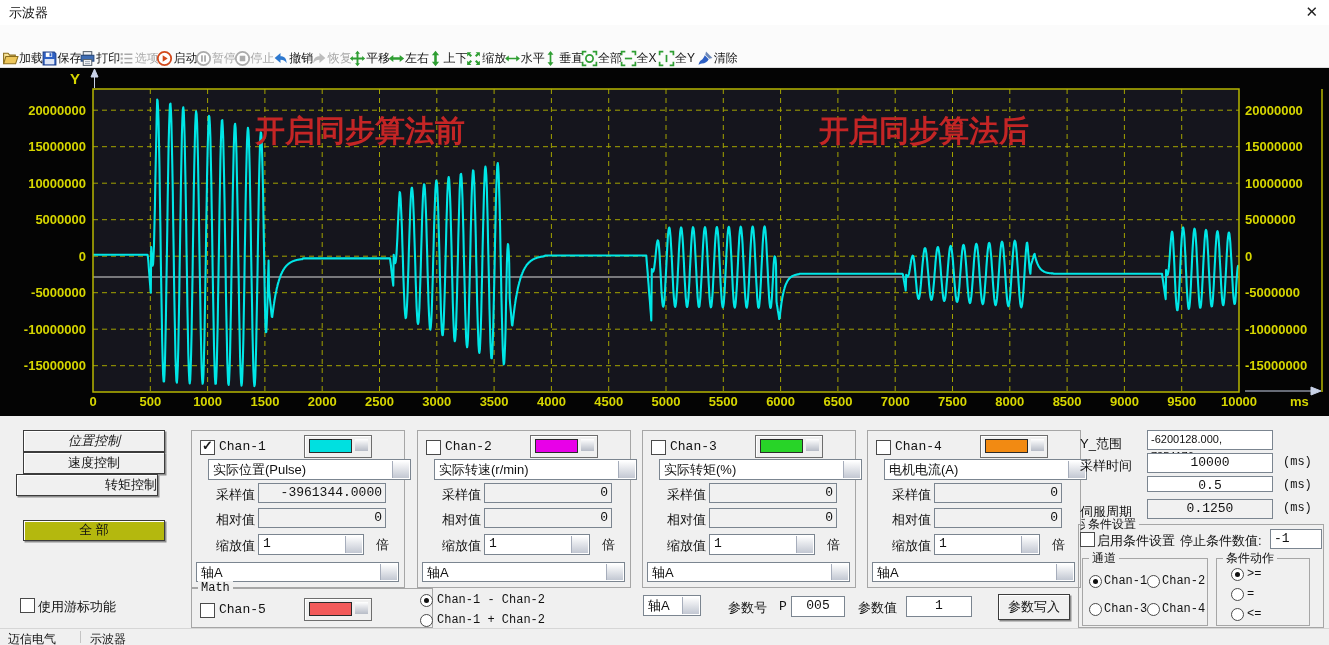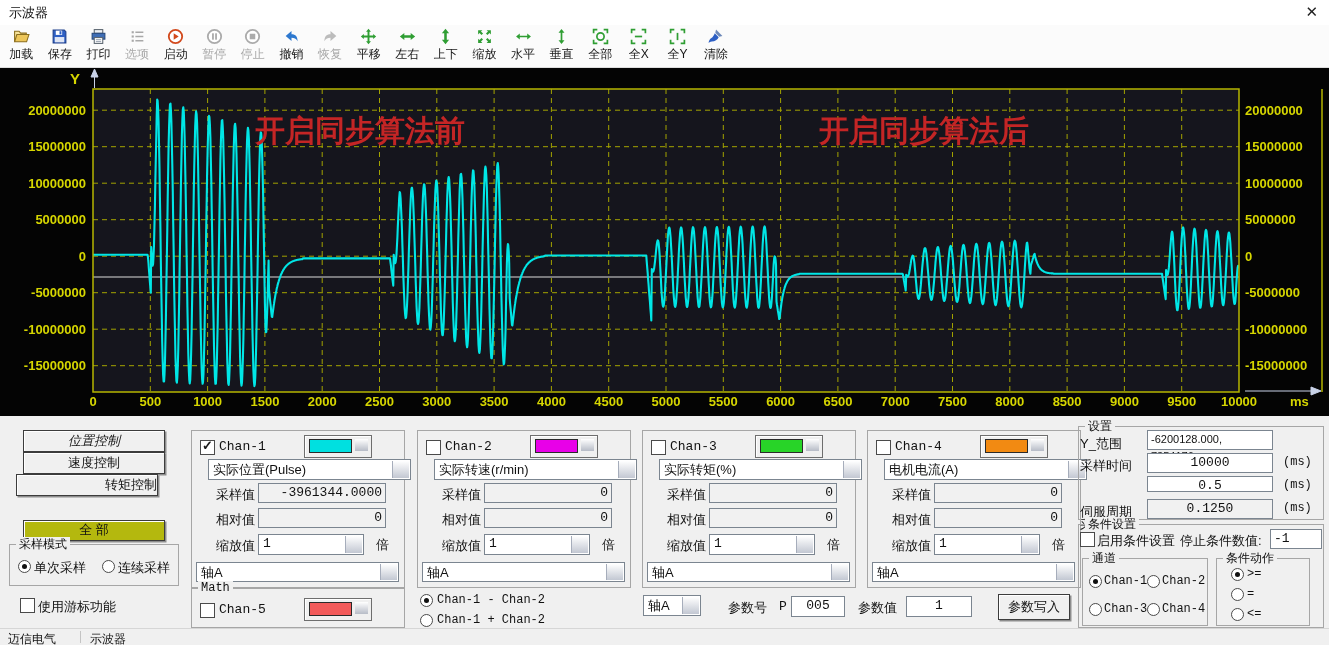--- a/index.html
+++ b/index.html
@@ -5,21 +5,21 @@
   html,body{margin:0;padding:0;width:1329px;height:645px;overflow:hidden;background:#f0f0f0;
     font-family:"Liberation Sans",sans-serif;font-size:13px;color:#111;}
   .mono{font-family:"Liberation Mono","DejaVu Sans Mono",monospace;}
   
   .titlebar{position:absolute;top:0;left:0;width:1329px;height:25px;background:#ffffff;}
   .titlebar .title{position:absolute;left:9px;top:4px;font-size:13px;}
   .closebtn{position:absolute;right:11px;top:3px;font-size:15px;color:#222;cursor:default;}
   
   .toolbar{position:absolute;top:25px;left:0;width:1329px;height:43px;background:#fbfbfb;
     border-bottom:1px solid #dedede;display:flex;padding-left:2px;box-sizing:border-box;}
-  .titem{width:38.6px;display:flex;flex-direction:column;align-items:center;padding-top:3px;flex:none;}
+  .titem{width:38.6px;display:flex;flex-direction:row;align-items:flex-end;padding-top:3px;flex:none;}
   .titem .ticon{width:17px;height:17px;}
   .titem .ticon svg{width:17px;height:17px;display:block;}
   .titem .tlabel{font-size:12px;margin-top:1px;white-space:nowrap;color:#161616;}
   .titem.disabled .tlabel{color:#a9a9a9;}
   
   .plot-wrap{position:absolute;top:68px;left:0;width:1329px;height:348px;background:#000;}
   .plot-wrap svg{display:block;font-family:"Liberation Sans",sans-serif;}
   
   .panel{position:absolute;top:416px;left:0;width:1329px;height:212px;background:#f0f0f0;}
   .gbox{position:absolute;border:1px solid #a6a6a6;}
@@ -342,27 +342,20 @@
     </svg>
 </div>
 
 <div class="panel">
 
   <div class="btn" style="left:23px;top:14px;width:140px;height:20px;line-height:19px;font-style:italic;">位置控制</div>
   <div class="btn" style="left:23px;top:36px;width:140px;height:20px;line-height:19px;">速度控制</div>
   <div class="btn" style="left:16px;top:58px;width:140px;height:20px;line-height:19px;text-align:right;">转矩控制</div>
   <div class="btn" id="all-btn" style="left: 23px; top: 104px; width: 140px; height: 19px; line-height: 18px; background: rgb(180, 184, 14);">全 部</div>
 
-  <div class="gbox" style="left:9px;top:128px;width:168px;height:40px;">
-    <span class="gtitle">采样模式</span>
-    <span class="radio sel" style="left:8px;top:15px;"></span>
-    <span class="lbl" style="left:24px;top:14px;">单次采样</span>
-    <span class="radio" style="left:92px;top:15px;"></span>
-    <span class="lbl" style="left:108px;top:14px;">连续采样</span>
-  </div>
 
   <span class="cb" style="left:20px;top:182px;"></span>
   <span class="lbl" style="left:38px;top:182px;">使用游标功能</span>
 
   <div id="channels">
       <div class="chanbox" style="left: 191px;">
     <span class="cb checked"></span>
     <span class="chan-id mono">Chan-1</span>
     <span class="swatch">
       <span class="scolor" style="background: rgb(0, 224, 224);"></span>
@@ -460,21 +453,21 @@
           <span class="cbtn"></span>
     </div>
     <span class="lbl unit-lbl">倍</span>
     <div class="combo axis-combo">
       <span class="ctext">轴A</span>
           <span class="cbtn"></span>
     </div>
   </div>
     </div>
 
-  <div class="gbox" style="left:191px;top:172px;width:212px;height:38px;">
+  <div class="gbox" style="left:191px;top:172px;width:212px;height:38px;padding-left:28px;">
     <span class="gtitle mono">Math</span>
     <span class="cb" style="left:8px;top:14px;"></span>
     <span class="lbl mono" style="left:27px;top:13px;">Chan-5</span>
     <span class="swatch" style="left:112px;top:9px;width:66px;height:21px;">
       <span class="scolor" id="chan5-color" style="background: rgb(242, 90, 90);"></span>
       <span class="sgrip"></span>
     </span>
   </div>
 
   <span class="radio sel" style="left:420px;top:178px;"></span>
@@ -486,23 +479,20 @@
     <span class="ctext">轴A</span>
       <span class="cbtn"></span>
   </div>
   <span class="lbl" style="left:728px;top:183px;">参数号</span>
   <span class="lbl mono" style="left:779px;top:183px;">P</span>
   <div class="field ctr mono" style="left:791px;top:180px;width:54px;height:21px;">005</div>
   <span class="lbl" style="left:858px;top:183px;">参数值</span>
   <div class="field ctr mono" style="left:906px;top:180px;width:66px;height:21px;">1</div>
   <div class="btn" style="left:998px;top:178px;width:70px;height:24px;line-height:23px;">参数写入</div>
 
-  <div class="gbox" style="left:1078px;top:10px;width:244px;height:92px;">
-    <span class="gtitle">设置</span>
-  </div>
   <span class="lbl" style="left:1080px;top:19px;">Y_范围</span>
   <div class="field" style="left:1147px;top:14px;width:126px;height:20px;font-size:11px;line-height:17px;">-6200128.000, 7354176.</div>
   <span class="lbl" style="left:1080px;top:41px;">采样时间</span>
   <div class="field ctr mono" style="left:1147px;top:37px;width:126px;height:20px;">10000</div>
   <span class="lbl12 mono" style="left:1283px;top:39px;">(ms)</span>
   <span class="lbl" style="left:1080px;top:64px;margin-top:36px;">采样周期</span>
   <div class="field ctr mono" style="left:1147px;top:60px;width:126px;height:16px;">0.5</div>
   <span class="lbl12 mono" style="left:1283px;top:62px;">(ms)</span>
   <span class="lbl" style="left:1080px;top:87px;">伺服周期</span>
   <div class="field ro ctr mono" style="left:1147px;top:83px;width:126px;height:20px;">0.1250</div>

